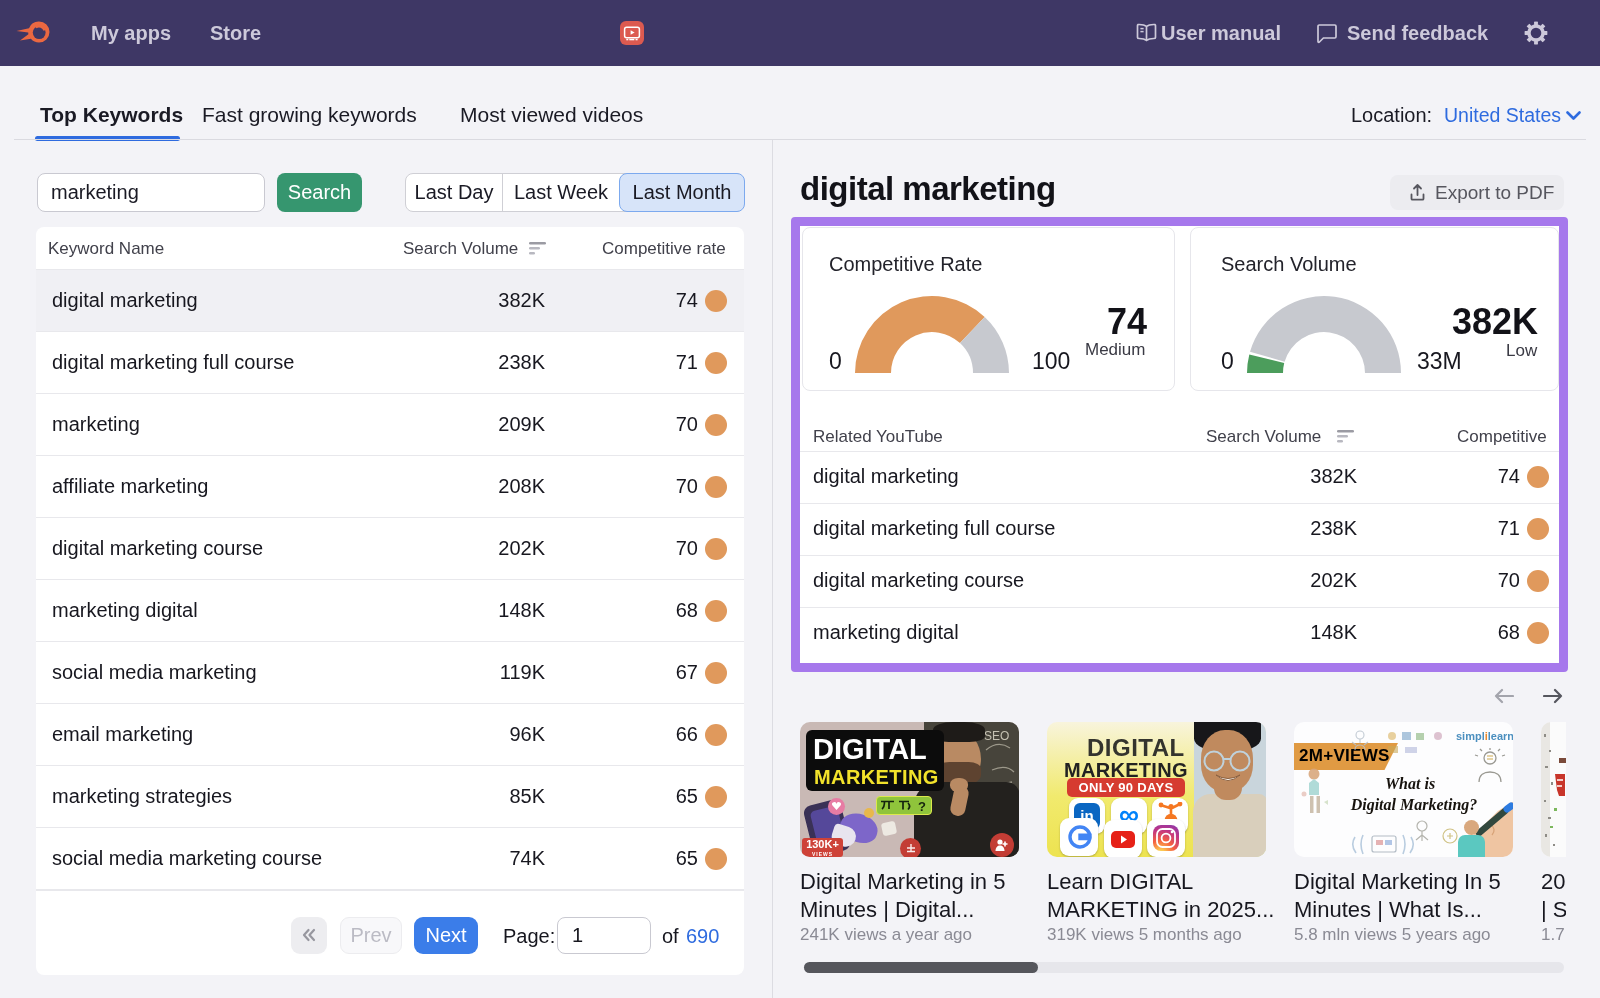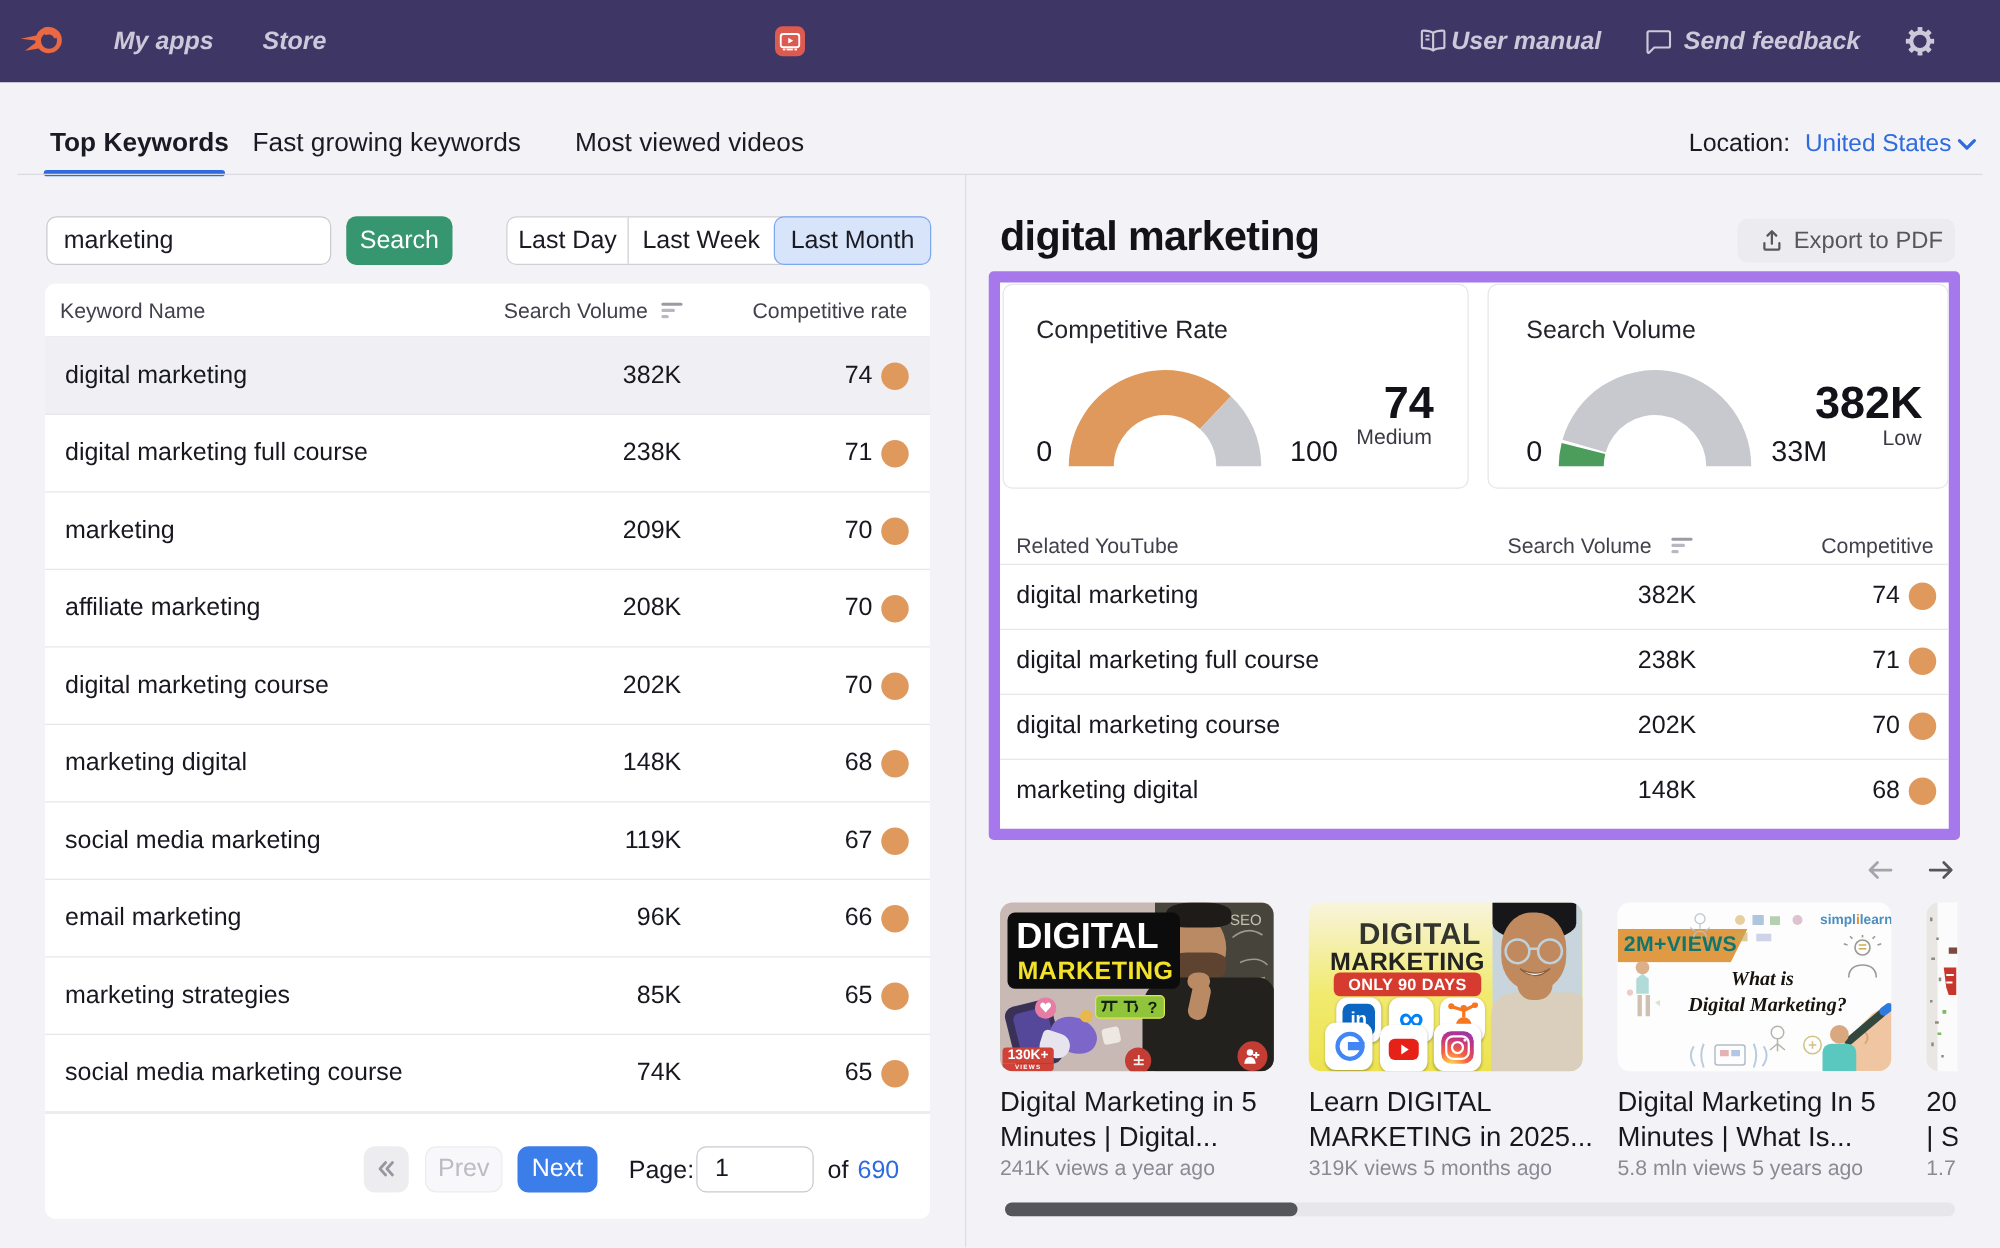--- a/index.html
+++ b/index.html
@@ -1,20 +1,20 @@
 <!DOCTYPE html>
 <html><head>
 <meta charset="utf-8">
 <style>
 *{margin:0;padding:0;box-sizing:border-box;}
 html,body{width:1600px;height:998px;overflow:hidden;}
 body{font-family:"Liberation Sans",sans-serif;background:#F3F3F7;position:relative;}
 .abs{position:absolute;}
 #nav{position:absolute;left:0;top:0;width:1600px;height:66px;background:#3E3765;}
-.navtxt{position:absolute;color:#CDC9DA;font-size:20px;font-weight:bold;top:22px;white-space:nowrap;font-style:italic;}
+.navtxt{position:absolute;color:#CDC9DA;font-size:20px;font-weight:bold;top:22px;white-space:nowrap;}
 #tabbar{position:absolute;left:0;top:66px;width:1600px;height:74px;background:#F3F3F7;}
 .tab{position:absolute;top:37px;font-size:21px;color:#1A1A24;font-weight:bold;white-space:nowrap;}
 #tabline{position:absolute;left:14px;top:139px;width:1572px;height:1px;background:#DADAE0;}
 #vdiv{position:absolute;left:772px;top:140px;width:1px;height:858px;background:#DCDCE2;}
 #srch{position:absolute;left:37px;top:173px;width:228px;height:39px;background:#fff;border:1px solid #C9C9D1;border-radius:8px;font-size:20px;color:#1A1A24;line-height:37px;padding-left:13px;}
 #srchbtn{position:absolute;left:277px;top:173px;width:85px;height:39px;background:#36966F;border-radius:8px;color:#fff;font-size:20px;text-align:center;line-height:39px;}
 #seg{position:absolute;left:405px;top:173px;width:339px;height:39px;background:#fff;border:1px solid #CFCFD5;border-radius:8px;}
 .segit{position:absolute;top:0;height:37px;line-height:37px;font-size:20px;color:#1A1A24;text-align:center;}
 #seg .d1{position:absolute;left:96px;top:0;width:1px;height:37px;background:#CFCFD5;}
 #segact{position:absolute;left:213px;top:-1px;width:126px;height:39px;background:#D7E4F9;border:1px solid #7CA9EE;border-radius:8px;line-height:37px;text-align:center;font-size:20px;color:#1A1A24;}
@@ -376,21 +376,21 @@
           <circle cx="13" cy="13" r="4.4" fill="none" stroke="#fff" stroke-width="1.8"></circle>
           <circle cx="19" cy="7" r="1.3" fill="#fff"></circle>
         </svg>
   </div>
   <div class="vtitle">Learn DIGITAL MARKETING in 2025...</div>
   <div class="vviews">319K views 5 months ago</div>
 </div>
 <div class="vcard" style="left:494px">
   <div class="thumb" style="background:#FDFDFE;">
     <div class="abs" style="left:0;top:21px;width:104px;height:27px;background:#E09A43;clip-path:polygon(0 0,100% 0,87% 100%,0 100%);"></div>
-    <div class="abs" style="left:5px;top:24px;font-size:17px;font-weight:bold;color:#0f766e;letter-spacing:0.3px;">2M+VIEWS</div>
+    <div class="abs" style="left:5px;top:24px;font-size:17px;font-weight:bold;color:#000000;letter-spacing:0.3px;">2M+VIEWS</div>
     <div class="abs" style="left:162px;top:8px;font-size:11px;color:#4B8FBF;font-weight:bold;">simpl<span style="color:#E98A2B">i</span>learn</div>
     <svg class="abs" style="left:56px;top:6px" width="110" height="34" opacity="0.85">
           <g fill="none" stroke="#B8C2CC" stroke-width="1.1">
             <circle cx="10" cy="7" r="4"></circle>
             <path d="M5 22c0-3 2-5 5-5s5 2 5 5"></path>
             <path d="M10 11v4 M2 14l4 3 M18 14l-4 3"></path>
           </g>
           <circle cx="42" cy="8" r="4" fill="#E4C88E"></circle>
           <rect x="52" y="4" width="9" height="8" fill="#9FBCD8"></rect>
           <rect x="66" y="5" width="8" height="7" fill="#A8C8A0"></rect>

